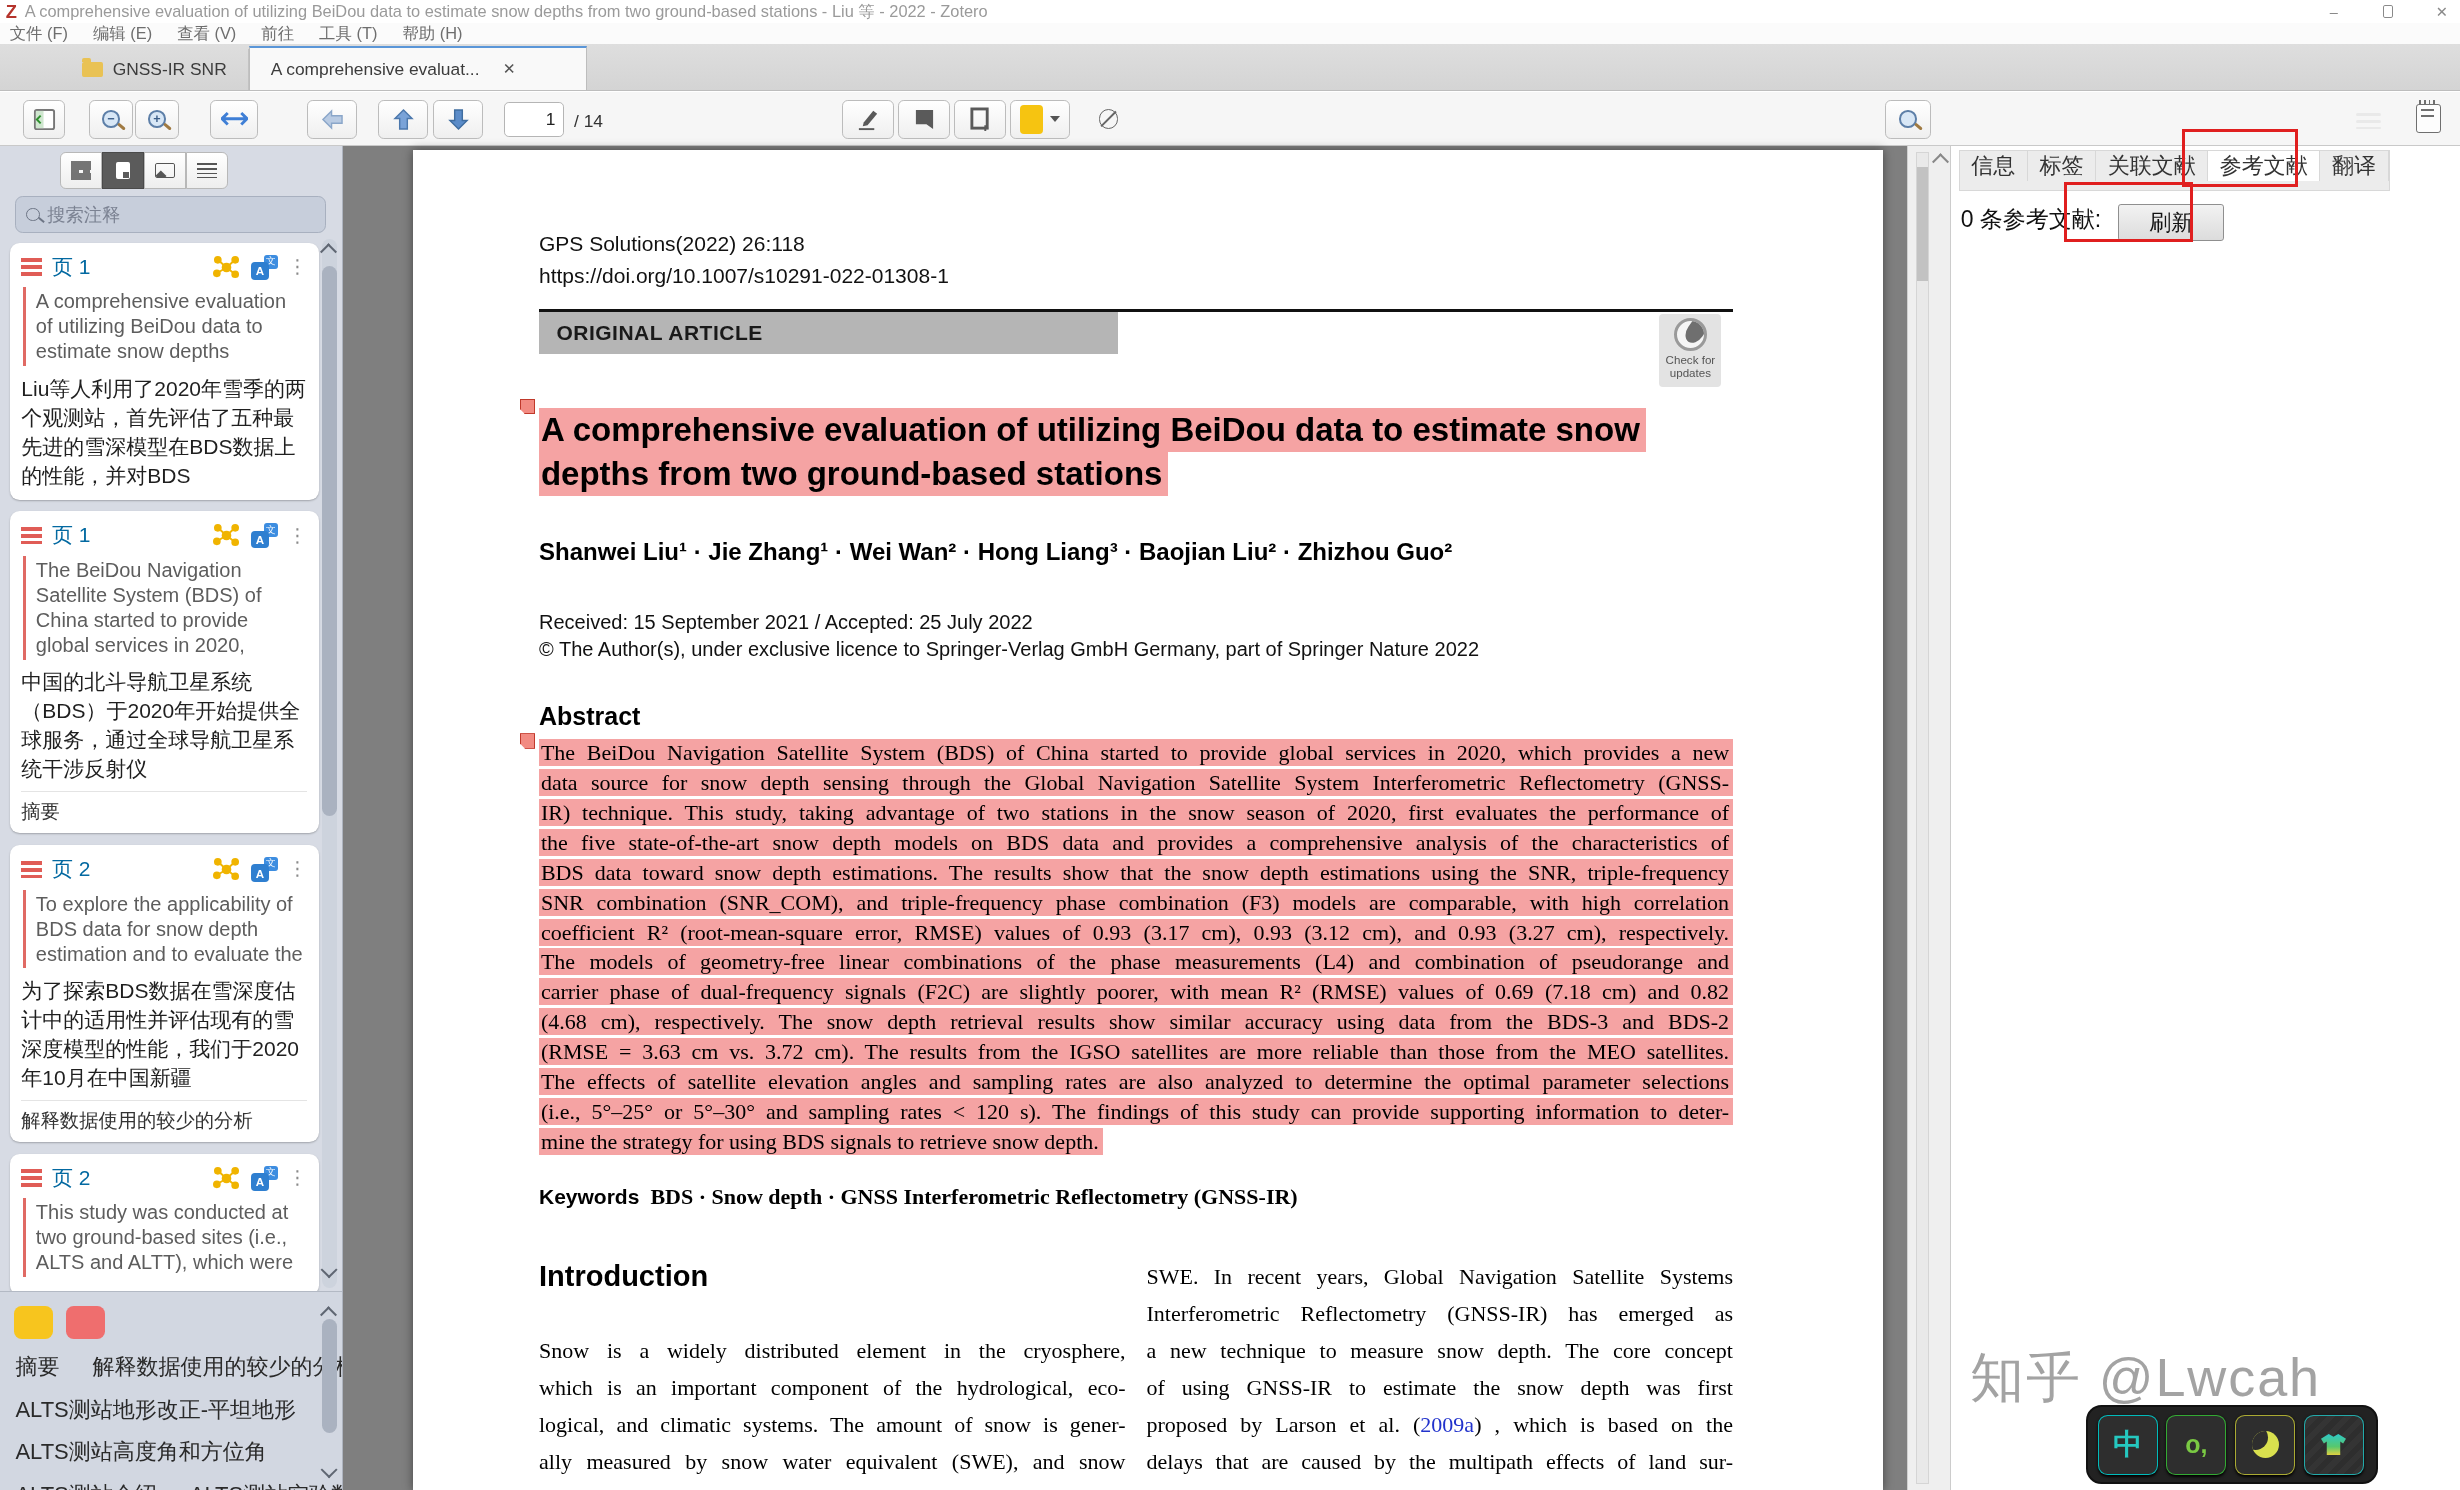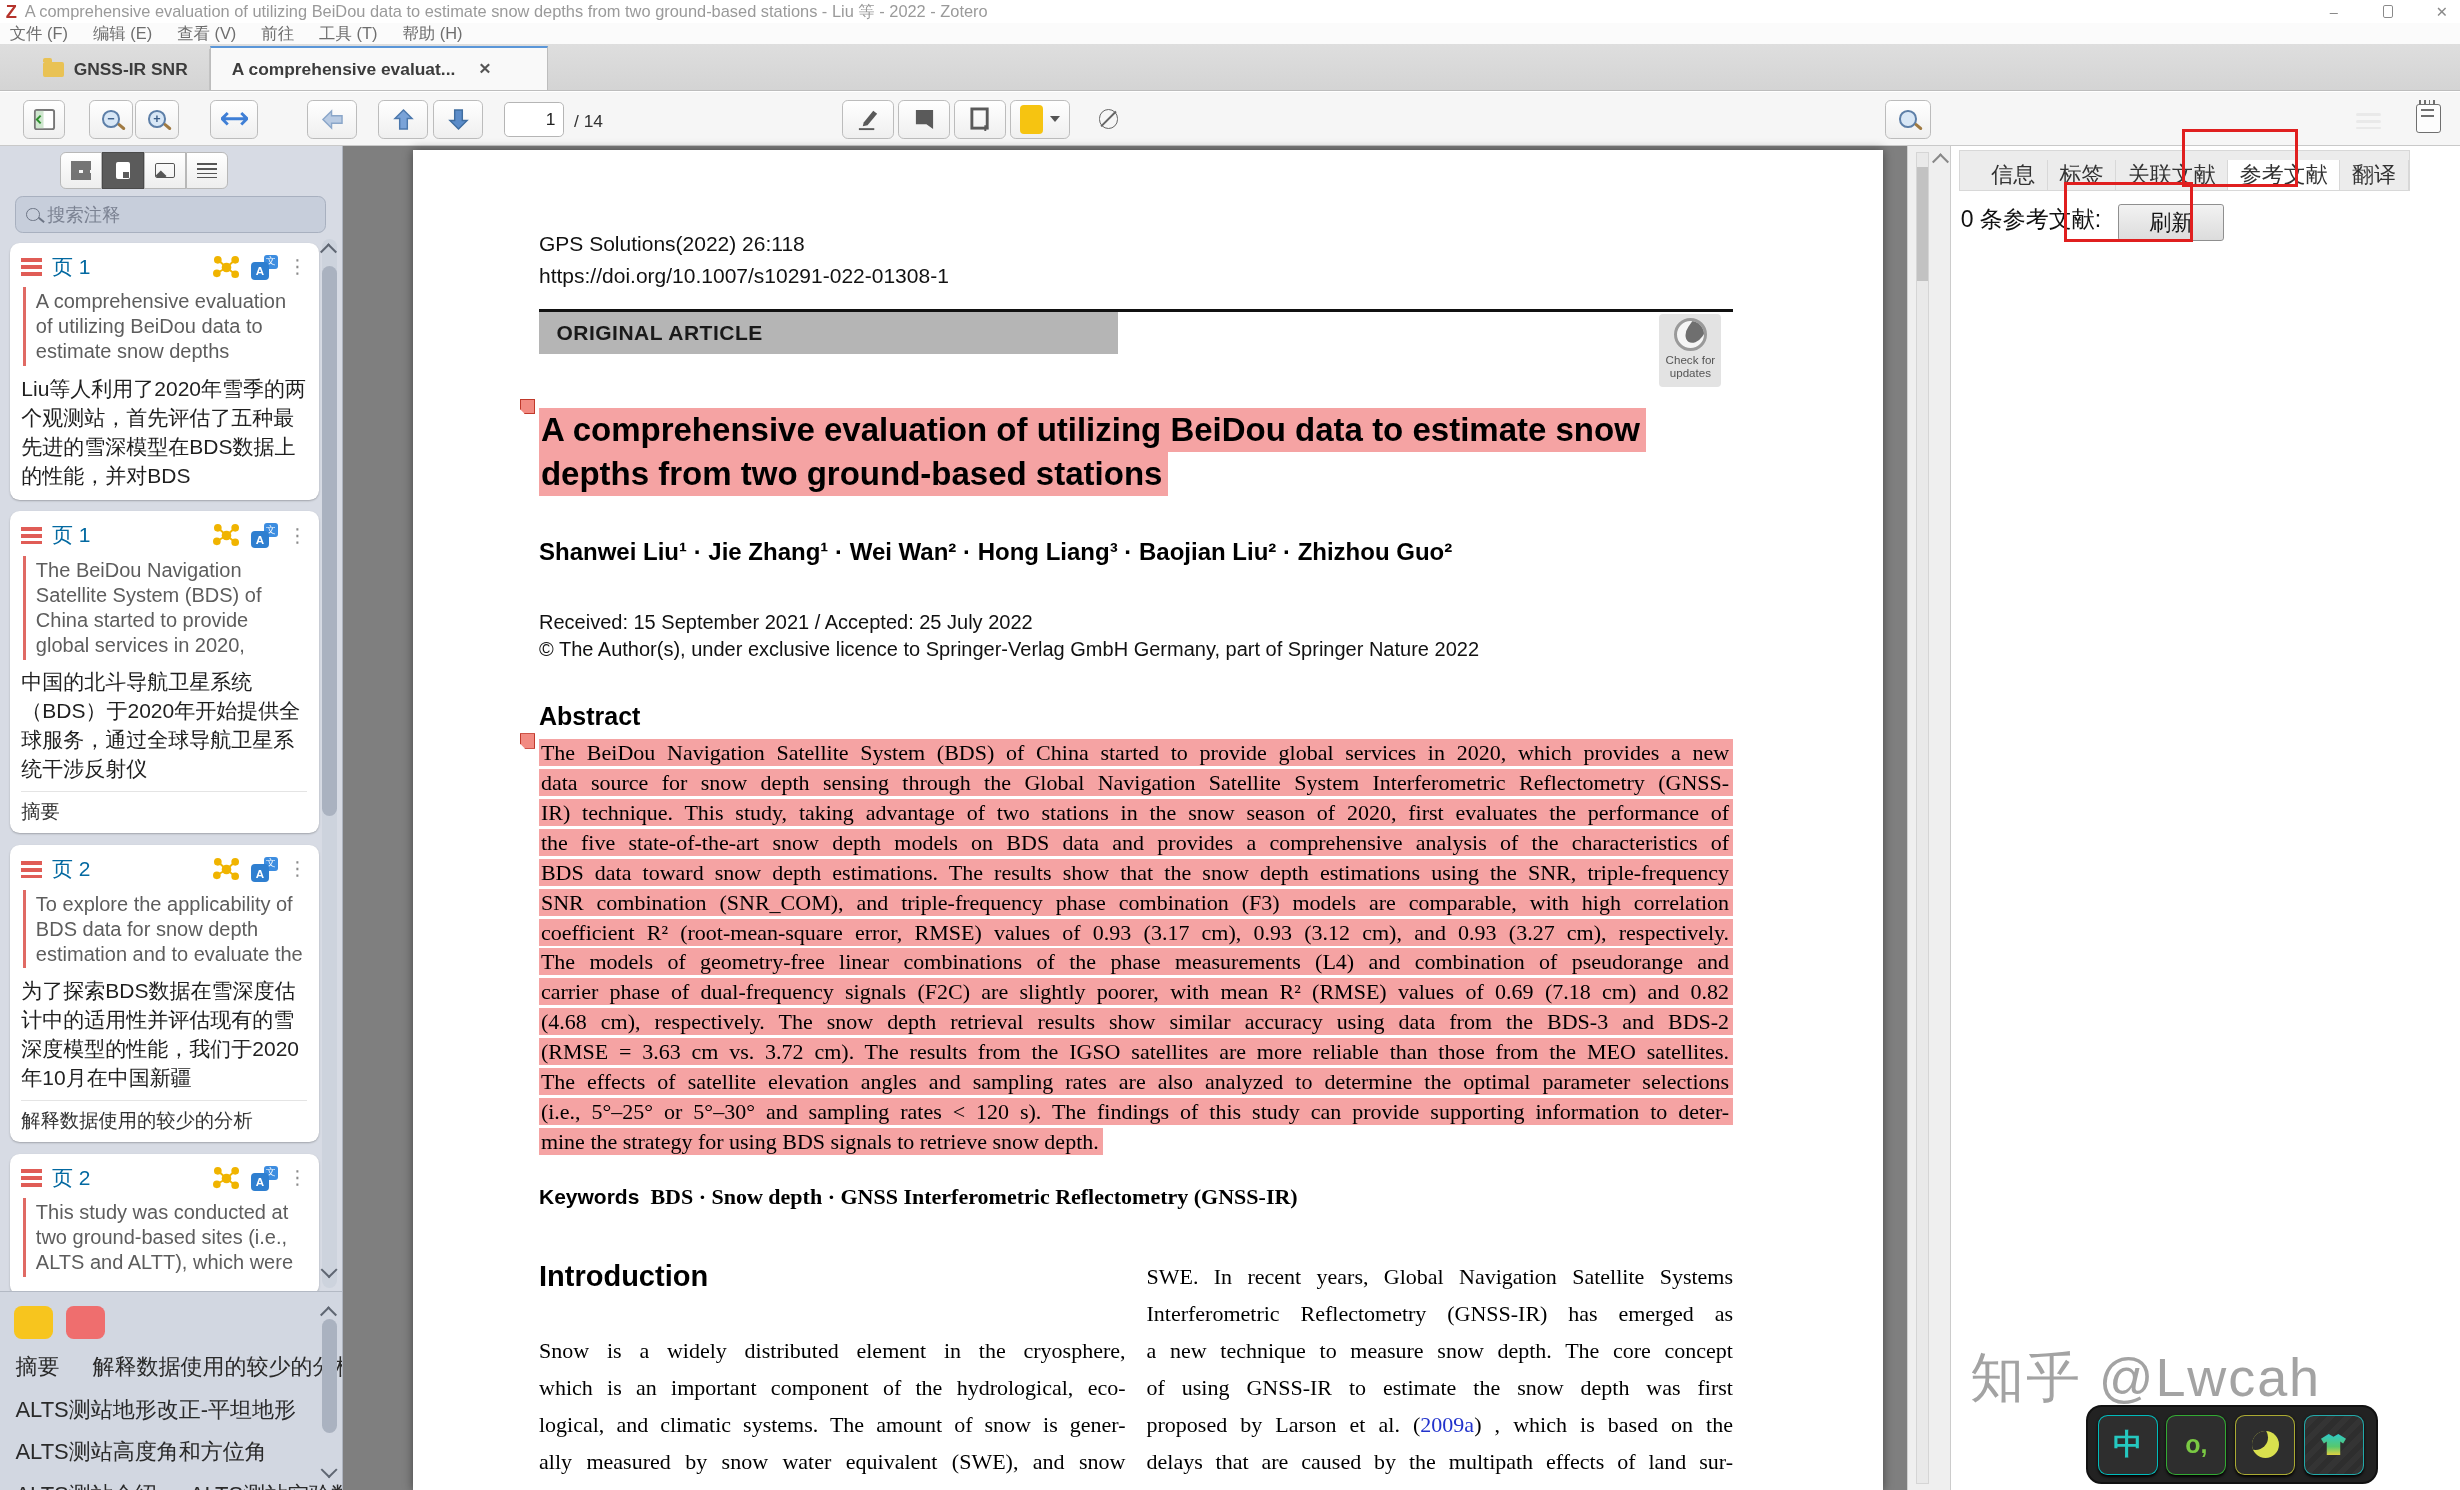--- a/index.html
+++ b/index.html
@@ -13,21 +13,21 @@
   .wintitle { font-size:16.4px; color:#9a9a9a; white-space:nowrap; }
   .winbtns { position:absolute; right:7.7px; top:0; display:flex; gap:33px; align-items:center; height:23px; }
   .winbtn { width:21px; height:21px; display:flex; align-items:center; justify-content:center; color:#8a8a8a; font-size:14.5px; }
   .restore-sq { width:10.6px; height:12.6px; border:1.4px solid #8a8a8a; border-radius:1.9px; }
 
   
   .menubar { position:absolute; left:0; top:23px; width:100%; height:21px; background:#fbfbfb; display:flex; align-items:center; padding-left:9.7px; gap:25px; }
   .menuitem { font-size:16.4px; color:#6e6e6e; white-space:nowrap; }
 
   
-  .tabbar { position:absolute; left:0; top:44px; width:100%; height:47px; background:linear-gradient(#dedede,#d4d4d4); border-bottom:1px solid #bdbdbd; display:flex; align-items:flex-end; padding-left:22px;font-weight:bold; }
+  .tabbar { position:absolute; left:0; top:44px; width:100%; height:47px; background:linear-gradient(#dedede,#d4d4d4); border-bottom:1px solid #bdbdbd; display:flex; align-items:flex-end; padding-left:61px; }
   .tab { height:41px; display:flex; align-items:center; padding:0 21px; font-size:17.4px; color:#3c3c3c; gap:9.7px; }
   .tab.inactive { border-right:1px solid #c2c2c2; }
   .tab.active { background:#f9f9f9; border-top:2.9px solid #5a96d8; border-left:1px solid #bdbdbd; border-right:1px solid #bdbdbd; height:44px; width:338px; }
   .foldericon { width:21px; height:14.5px; background:#e9c254; border-radius:1.9px; position:relative; }
   .foldericon:before { content:""; position:absolute; top:-3.9px; left:0; width:8.7px; height:3.9px; background:#e9c254; border-radius:1.9px 1.9px 0 0; }
   .tabclose { color:#555; font-size:15.4px; margin-left:13.5px; }
 
   
   .toolbar { position:absolute; left:0; top:92px; width:100%; height:54px; background:#f6f6f6; border-bottom:1px solid #c9c9c9; }
   .tbtn { position:absolute; top:7.7px; height:39px; background:linear-gradient(#ffffff,#efefef); border:1px solid #bcbcbc; border-radius:5.8px; display:flex; align-items:center; justify-content:center; }
@@ -126,21 +126,21 @@
   .introheading { font-family:"Liberation Sans",sans-serif; font-weight:bold; font-size:29px; margin-bottom:37px; }
   .col .ln { display:block; text-align:justify; text-align-last:justify; white-space:nowrap; }
   .col .ln.short { text-align-last:left; }
   .bluelink { color:#2233cc; }
 
   
   .pdfsb-track { position:absolute; left:7.7px; top:5.8px; width:13.5px; height:1332px; background:#e9e9e9; border:1px solid #d5d5d5; }
   .pdfsb-thumb { position:absolute; left:8.7px; top:21px; width:11.6px; height:114px; background:#c2c2c2; }
 
   
-  .rtabs { display:flex; align-items:flex-end; height:41px; margin:3.9px 0 0 7.7px; width:fit-content; background:#ececec; border:1px solid #d8d8d8;padding-left:20px; }
+  .rtabs { display:flex; align-items:flex-start; height:41px; margin:3.9px 0 0 7.7px; width:fit-content; background:#ececec; border:1px solid #d8d8d8; }
   .rtab { display:flex; align-items:center; padding:0 11.6px; font-size:22px; color:#333; border-right:1px solid #d8d8d8; }
   .rtab.active { background:#fff; }
   .rcontent { display:flex; align-items:flex-start; margin:13.5px 0 0 9.7px; gap:17px; }
   .rcount { font-size:23px; color:#111; }
   .refreshbtn { width:106px; height:37px; background:linear-gradient(#f2f2f2,#dcdcdc); border:1px solid #8f8f8f; border-radius:2.9px; font-size:22px; color:#111; display:flex; align-items:center; justify-content:center; }
   .redbox { position:absolute; border:3.9px solid #e01f1f; background:transparent; z-index:40; }
 
   
   .watermark { position:absolute; left:1970px; top:1342px; font-size:54px; color:#a3a3a3; z-index:45; letter-spacing:1.9px; white-space:nowrap; }
   .imebar { position:absolute; left:2086px; top:1405px; width:292px; height:79px; background:#222; border:2.9px solid #111; border-radius:15.4px; display:flex; align-items:center; gap:8.7px; padding:0 9.7px; z-index:50; }

